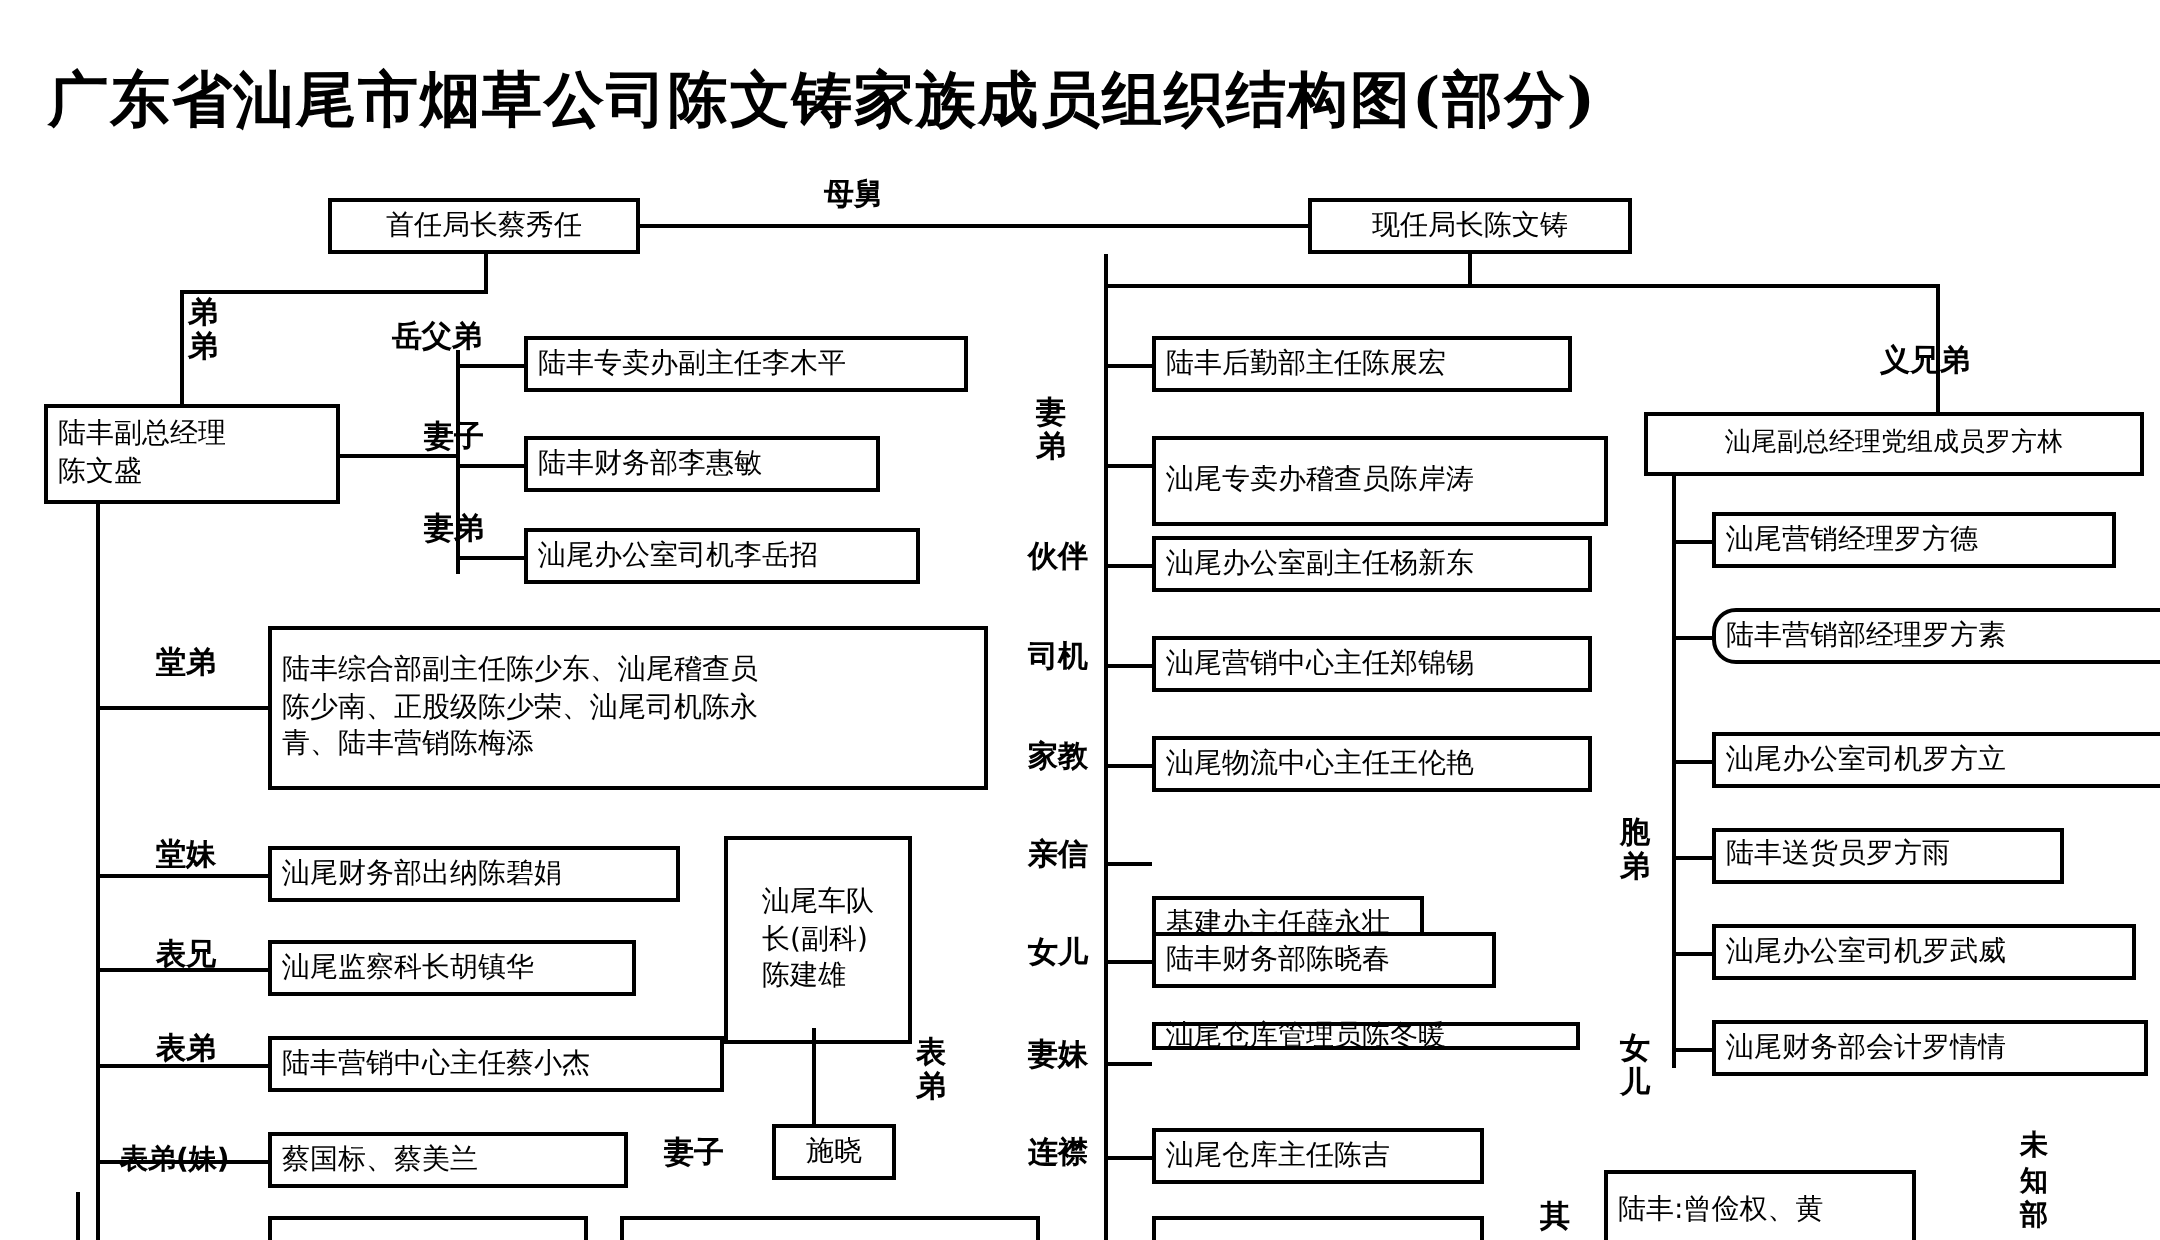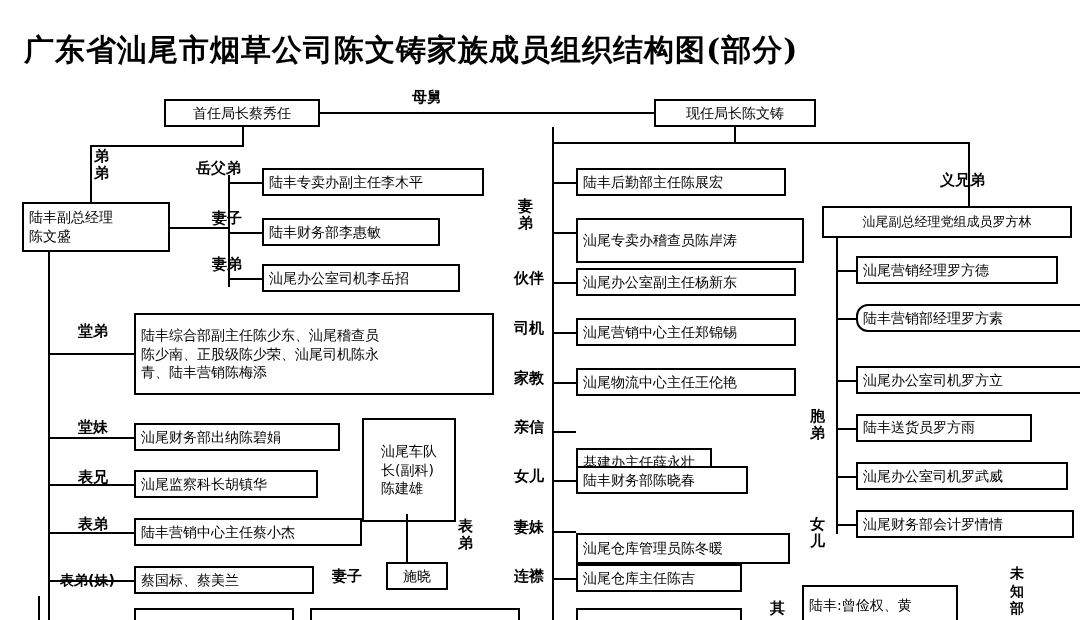--- a/index.html
+++ b/index.html
@@ -152,21 +152,21 @@
 
   <div class="lbl" style="left:514px;top:419px;">亲信</div>
   <div class="box" style="left:576px;top:417px;width:136px;height:28px;margin-top:31px;">基建办主任薛永壮</div>
   <div class="ln hr" style="left:552px;top:431px;width:24px;"></div>
 
   <div class="lbl" style="left:514px;top:468px;">女儿</div>
   <div class="box" style="left:576px;top:466px;width:172px;height:28px;">陆丰财务部陈晓春</div>
   <div class="ln hr" style="left:552px;top:480px;width:24px;"></div>
 
   <div class="lbl" style="left:514px;top:519px;">妻妹</div>
-  <div class="box" style="left:576px;top:533px;width:214px;height:31px;">汕尾仓库管理员陈冬暖</div>
+  <div class="box" style="left:576px;top:511px;width:214px;height:14px;">汕尾仓库管理员陈冬暖</div>
   <div class="ln hr" style="left:552px;top:531px;width:24px;"></div>
 
   <div class="lbl" style="left:514px;top:568px;">连襟</div>
   <div class="box" style="left:576px;top:564px;width:166px;height:28px;">汕尾仓库主任陈吉</div>
   <div class="ln hr" style="left:552px;top:578px;width:24px;"></div>
 
   <div class="box" style="left:576px;top:608px;width:166px;height:28px;"></div>
 
   <div class="lbl" style="left:940px;top:172px;">义兄弟</div>
   <div class="box center" style="left:822px;top:206px;width:250px;height:32px;font-size:13px;">汕尾副总经理党组成员罗方林</div>

